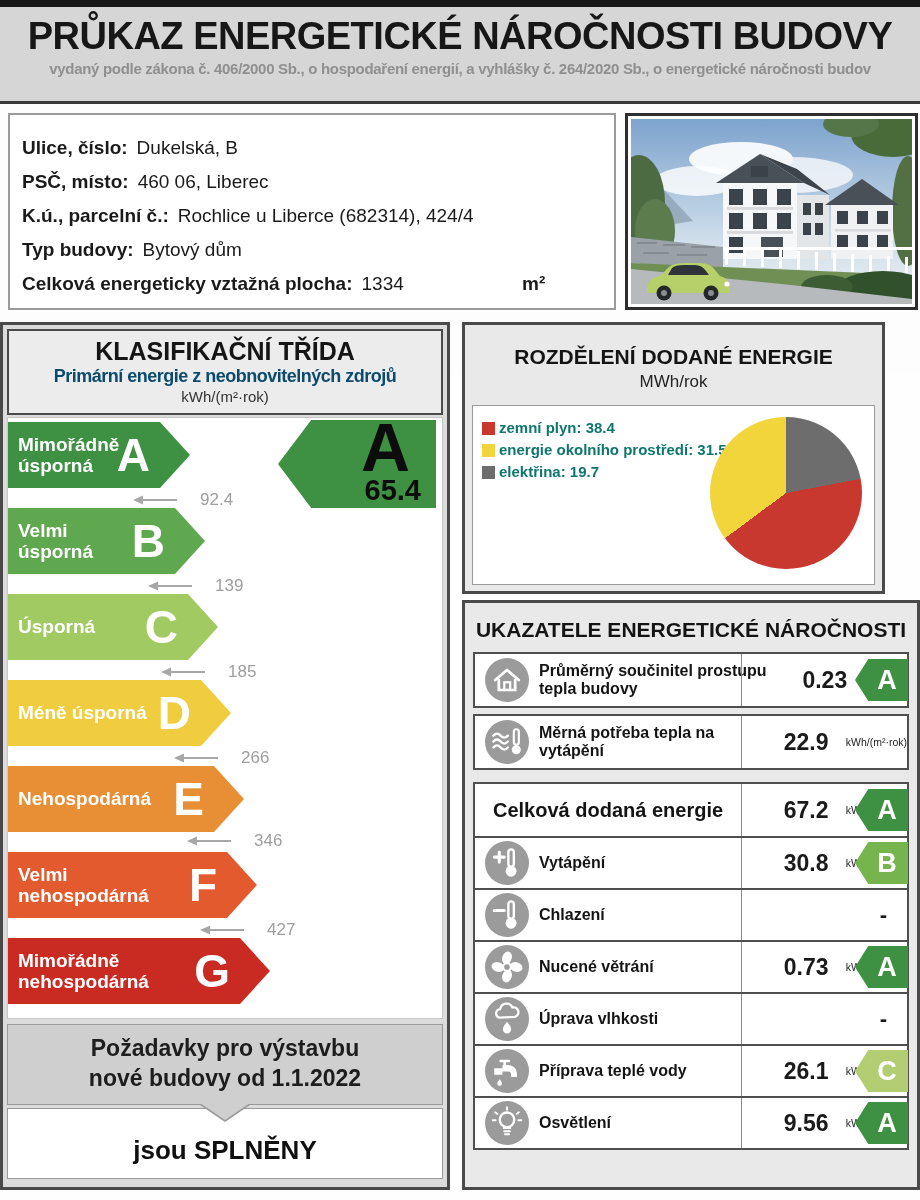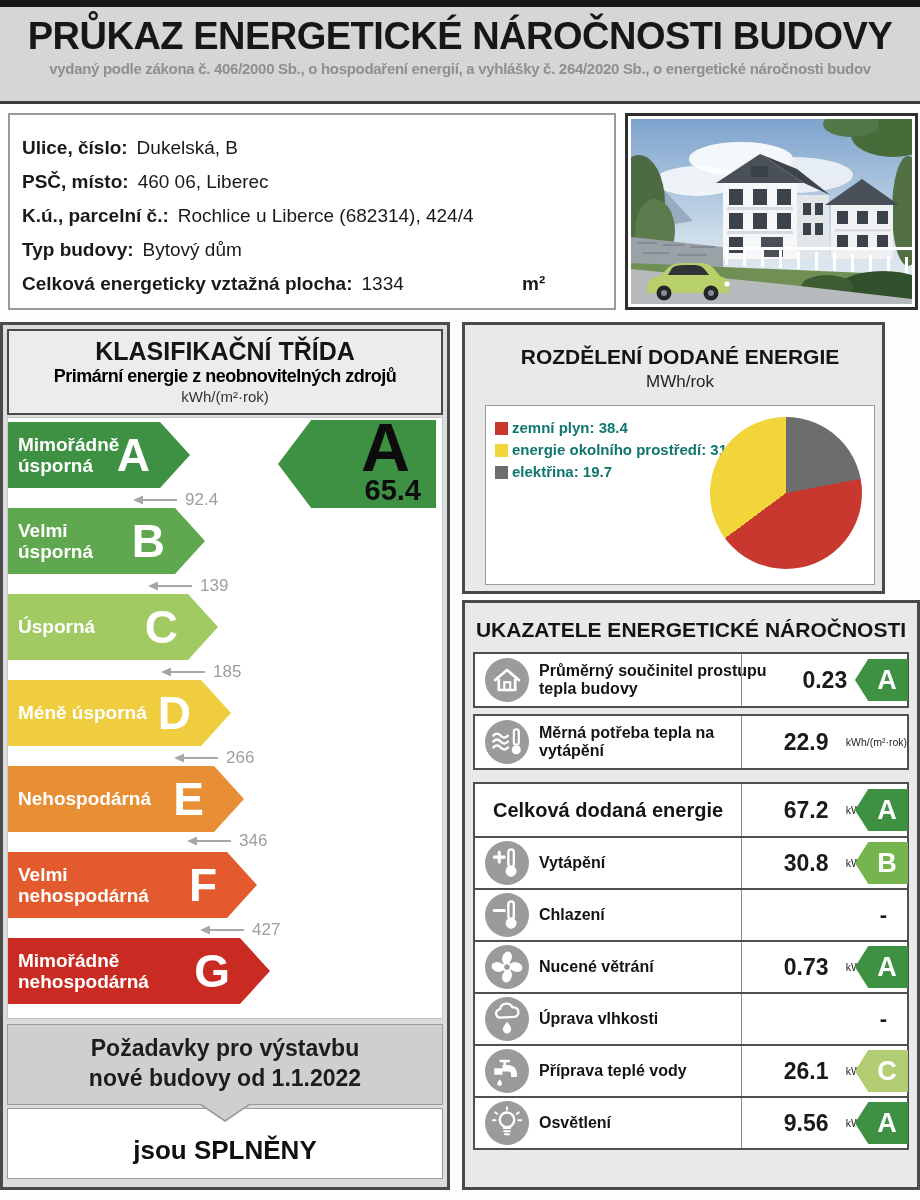--- a/index.html
+++ b/index.html
@@ -23,49 +23,49 @@
 
   .photo{position:absolute;left:625px;top:9px;width:293px;height:197px;margin:0;border:3px solid #2e2e2e;
          background:#fff;box-sizing:border-box;padding:3px;}
   .photo svg{display:block;width:100%;height:100%;}
 
   
   .cls-panel{position:absolute;left:0;top:322px;width:450px;height:868px;border:3px solid #4a4a4a;
              background:#dcdcdc;box-sizing:border-box;padding:4px 4px 0 4px;}
   .cls-title-box{border:2px solid #4a4a4a;background:#ececec;text-align:center;padding:6px 0 8px;}
   .cls-title{font-size:25px;font-weight:800;color:#151515;}
-  .cls-sub{font-size:18px;font-weight:800;color:#000000;letter-spacing:-0.5px;}
+  .cls-sub{font-size:18px;font-weight:800;color:#0c4a6e;letter-spacing:-0.5px;}
   .cls-unit{font-size:15px;color:#333;margin-top:1px;}
   .chart-box{position:relative;height:600px;background:#fff;border:1px solid #c6c6c6;overflow:hidden;margin-top:2px;}
 
   .class-row{position:absolute;left:0;height:66px;color:#fff;
              clip-path:polygon(0 0,calc(100% - 30px) 0,100% 50%,calc(100% - 30px) 100%,0 100%);}
   .class-label{position:absolute;left:10px;top:50%;transform:translateY(-50%);
                font-size:19px;font-weight:800;line-height:1.12;white-space:pre-line;}
   .class-letter{position:absolute;right:40px;top:50%;transform:translateY(-50%);
                 font-size:46px;font-weight:800;}
-  .threshold{position:absolute;height:16px;display:flex;align-items:center;gap:7px;}
+  .threshold{position:absolute;height:16px;display:flex;align-items:center;gap:22px;}
   .th-value{font-size:17px;color:#9e9e9e;}
 
   .rating-arrow{position:absolute;top:2px;right:6px;width:158px;height:88px;
                 clip-path:polygon(0 50%,21% 0,100% 0,100% 100%,21% 100%);}
   .rating-letter{position:absolute;top:-12px;right:26px;font-size:68px;font-weight:800;color:#0c0c0c;}
   .rating-value{position:absolute;bottom:1px;right:15px;font-size:29px;font-weight:800;color:#0c0c0c;}
 
   .req-box{position:relative;margin-top:5px;background:#cfcfcf;border:1px solid #9a9a9a;
            text-align:center;padding:9px 0 10px;font-size:23px;font-weight:700;color:#1d1d1d;line-height:1.3;z-index:2;}
   .notch{position:absolute;left:50%;bottom:-16px;transform:translateX(-50%);width:0;height:0;
          border-left:25px solid transparent;border-right:25px solid transparent;border-top:17px solid #cfcfcf;
          filter:drop-shadow(0 2px 0 #9a9a9a);}
   .result-box{margin-top:3px;background:#fff;border:1px solid #9a9a9a;text-align:center;
               font-size:26px;font-weight:800;color:#101010;padding:26px 16px 12px;}
 
   
   .dist-panel{position:absolute;left:462px;top:322px;width:423px;height:272px;border:3px solid #4a4a4a;
-              background:#e9e9e9;box-sizing:border-box;text-align:center;padding:20px 7px 0 20px;}
+              background:#e9e9e9;box-sizing:border-box;text-align:center;padding:20px 7px 0 7px;}
   .dist-title{font-size:21px;font-weight:800;color:#141414;}
   .dist-unit{font-size:17px;color:#242424;margin-top:3px;}
   .dist-inner{position:relative;margin-top:13px;height:178px;background:#fff;border:1px solid #9a9a9a;}
   .legend{position:absolute;left:9px;top:11px;list-style:none;margin:0;padding:0;text-align:left;}
   .legend li{display:flex;align-items:center;gap:4px;font-size:15px;font-weight:700;color:#0f766e;line-height:22px;}
   .swatch{width:13px;height:13px;display:inline-block;flex:0 0 13px;}
   .pie{position:absolute;right:12px;top:11px;width:152px;height:152px;border-radius:50%;}
 
   
   .ind-panel{position:absolute;left:462px;top:600px;width:458px;height:590px;border:3px solid #4a4a4a;

